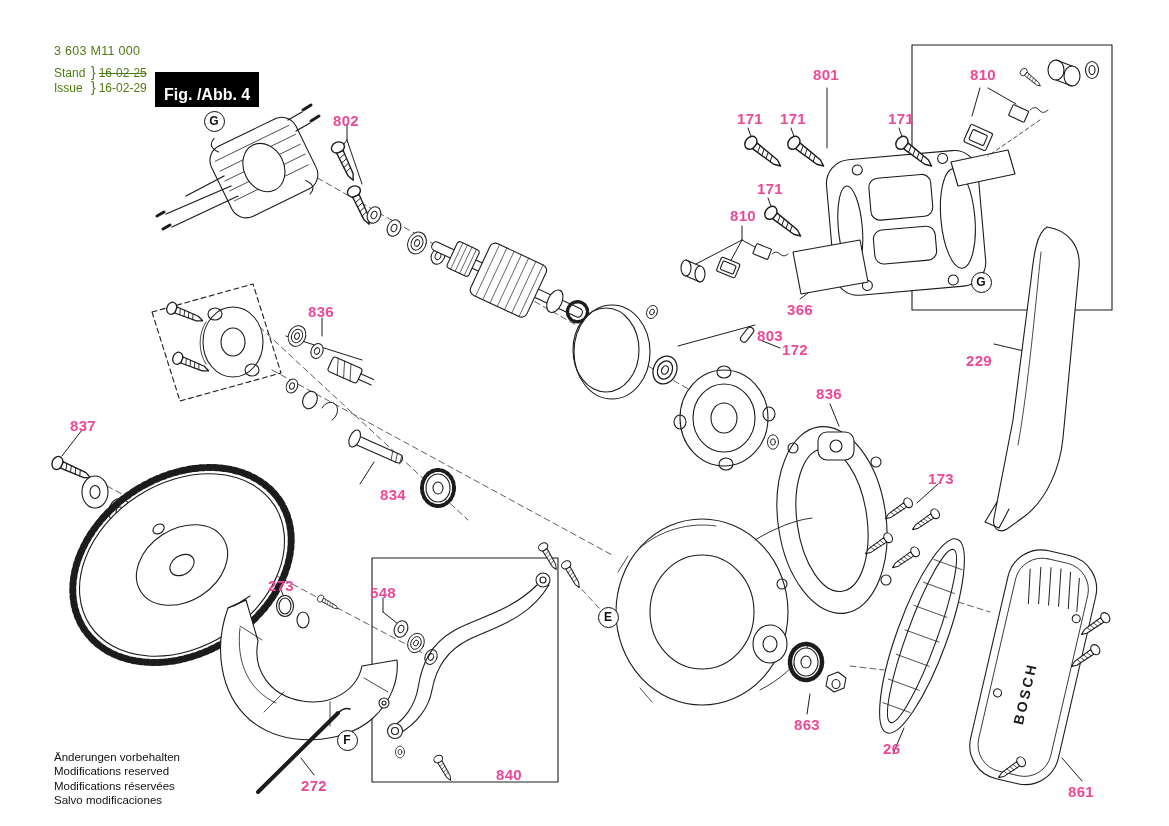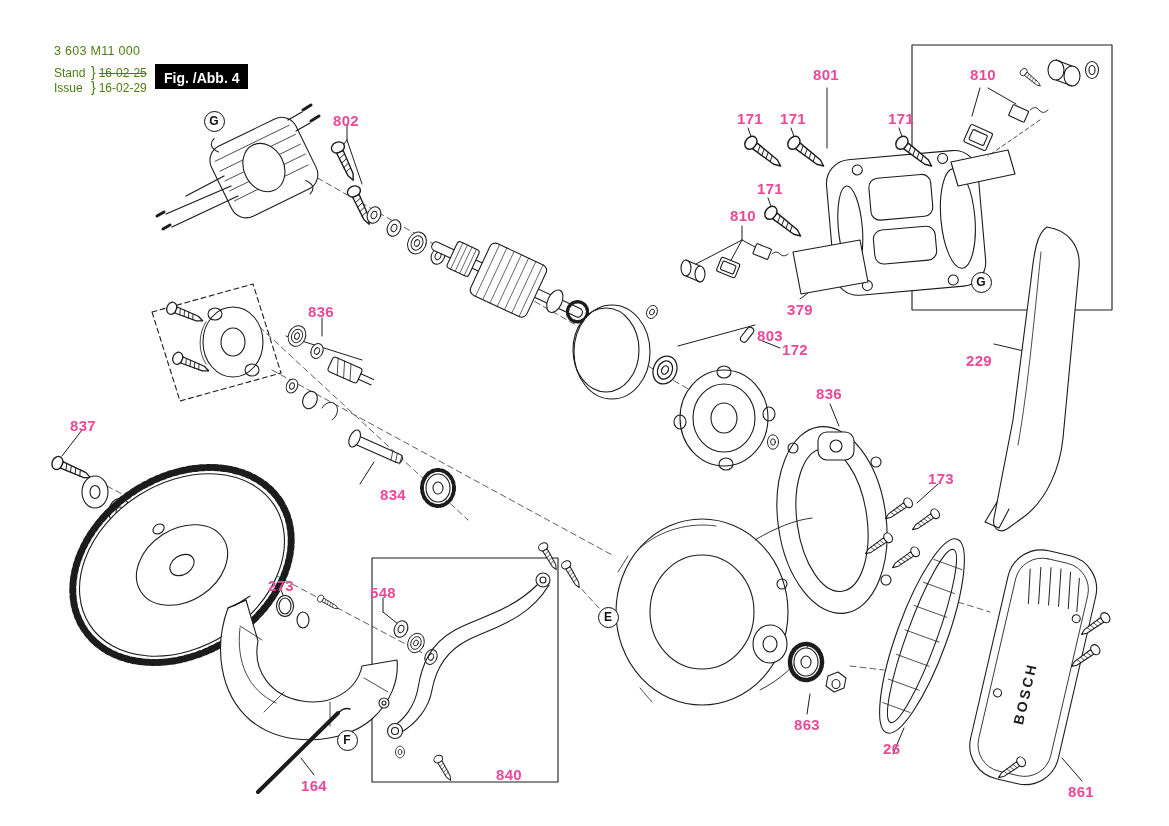--- a/index.html
+++ b/index.html
@@ -9,22 +9,22 @@
   .part-label { position:absolute; font-weight:bold; font-size:15px; color:#ec4899; letter-spacing:.3px; white-space:nowrap; }
   .circle-marker { position:absolute; width:21px; height:21px; border:1.5px solid #0d0d0d; border-radius:50%;
                    background:#fff; font-size:12px; font-weight:bold; color:#0d0d0d;
                    display:flex; align-items:center; justify-content:center; }
   .header { position:absolute; left:54px; top:44px; color:#4d7c0f; }
   .part-number { font-size:12.5px; margin-bottom:7px; letter-spacing:.3px; }
   .rev-row { display:flex; align-items:flex-end; height:15px; font-size:12px; }
   .rev-label { width:37px; }
   .rev-brace { font-size:14px; margin-right:3px; }
   .strike { text-decoration:line-through; }
-  .fig-badge { position:absolute; left:155px; top:64px; background:#000; color:#fff;
-               font-weight:bold; font-size:14px; padding:6px 9px 3px; }
+  .fig-badge { position:absolute; left:155px; top:72px; background:#000; color:#fff;
+               font-weight:bold; font-size:16px; padding:14px 9px 3px; }
   .footer { position:absolute; left:54px; top:750px; font-size:11.5px; line-height:1.25; color:#111; }
 </style>
 </head>
 <body>
 
 <div class="page">
 
   <svg class="artwork" width="1169" height="826" viewBox="0 0 1169 826">
     <defs>
       <g id="screw">
@@ -366,45 +366,51 @@
     </div>
     <div class="rev-row">
       <span class="rev-label">Issue</span>
       <span class="rev-brace">}</span>
       <span>16-02-29</span>
     </div>
   </div>
 
   <div class="fig-badge">Fig. /Abb. 4</div>
 
+  <div class="footer">
+    <div>Änderungen vorbehalten</div>
+    <div>Modifications reserved</div>
+    <div>Modifications réservées</div>
+    <div>Salvo modificaciones</div>
+  </div>
 
   <div>
       <div class="part-label" style="left: 333px; top: 112px;">802</div>
       <div class="part-label" style="left: 813px; top: 66px;">801</div>
       <div class="part-label" style="left: 970px; top: 66px;">810</div>
       <div class="part-label" style="left: 737px; top: 110px;">171</div>
       <div class="part-label" style="left: 780px; top: 110px;">171</div>
       <div class="part-label" style="left: 888px; top: 110px;">171</div>
       <div class="part-label" style="left: 757px; top: 180px;">171</div>
       <div class="part-label" style="left: 730px; top: 207px;">810</div>
-      <div class="part-label" style="left: 787px; top: 301px;">379</div>
+      <div class="part-label" style="left: 787px; top: 301px;">366</div>
       <div class="part-label" style="left: 966px; top: 352px;">229</div>
       <div class="part-label" style="left: 782px; top: 341px;">172</div>
       <div class="part-label" style="left: 816px; top: 385px;">836</div>
       <div class="part-label" style="left: 757px; top: 327px;">803</div>
       <div class="part-label" style="left: 308px; top: 303px;">836</div>
       <div class="part-label" style="left: 346px; top: 486px; margin-left: 34px;">834</div>
       <div class="part-label" style="left: 70px; top: 417px;">837</div>
       <div class="part-label" style="left: 268px; top: 577px;">273</div>
       <div class="part-label" style="left: 370px; top: 584px;">548</div>
       <div class="part-label" style="left: 928px; top: 470px;">173</div>
       <div class="part-label" style="left: 794px; top: 716px;">863</div>
       <div class="part-label" style="left: 883px; top: 740px;">26</div>
       <div class="part-label" style="left: 496px; top: 766px;">840</div>
-      <div class="part-label" style="left: 301px; top: 777px;">164</div>
+      <div class="part-label" style="left: 301px; top: 777px;">272</div>
       <div class="part-label" style="left: 1068px; top: 783px;">861</div>
       <div class="circle-marker" style="left: 203.5px; top: 110.5px;">G</div>
       <div class="circle-marker" style="left: 970.5px; top: 271.5px;">G</div>
       <div class="circle-marker" style="left: 597.5px; top: 606.5px;">E</div>
       <div class="circle-marker" style="left: 336.5px; top: 729.5px;">F</div>
     </div>
 
 </div>
 
 </body></html>

